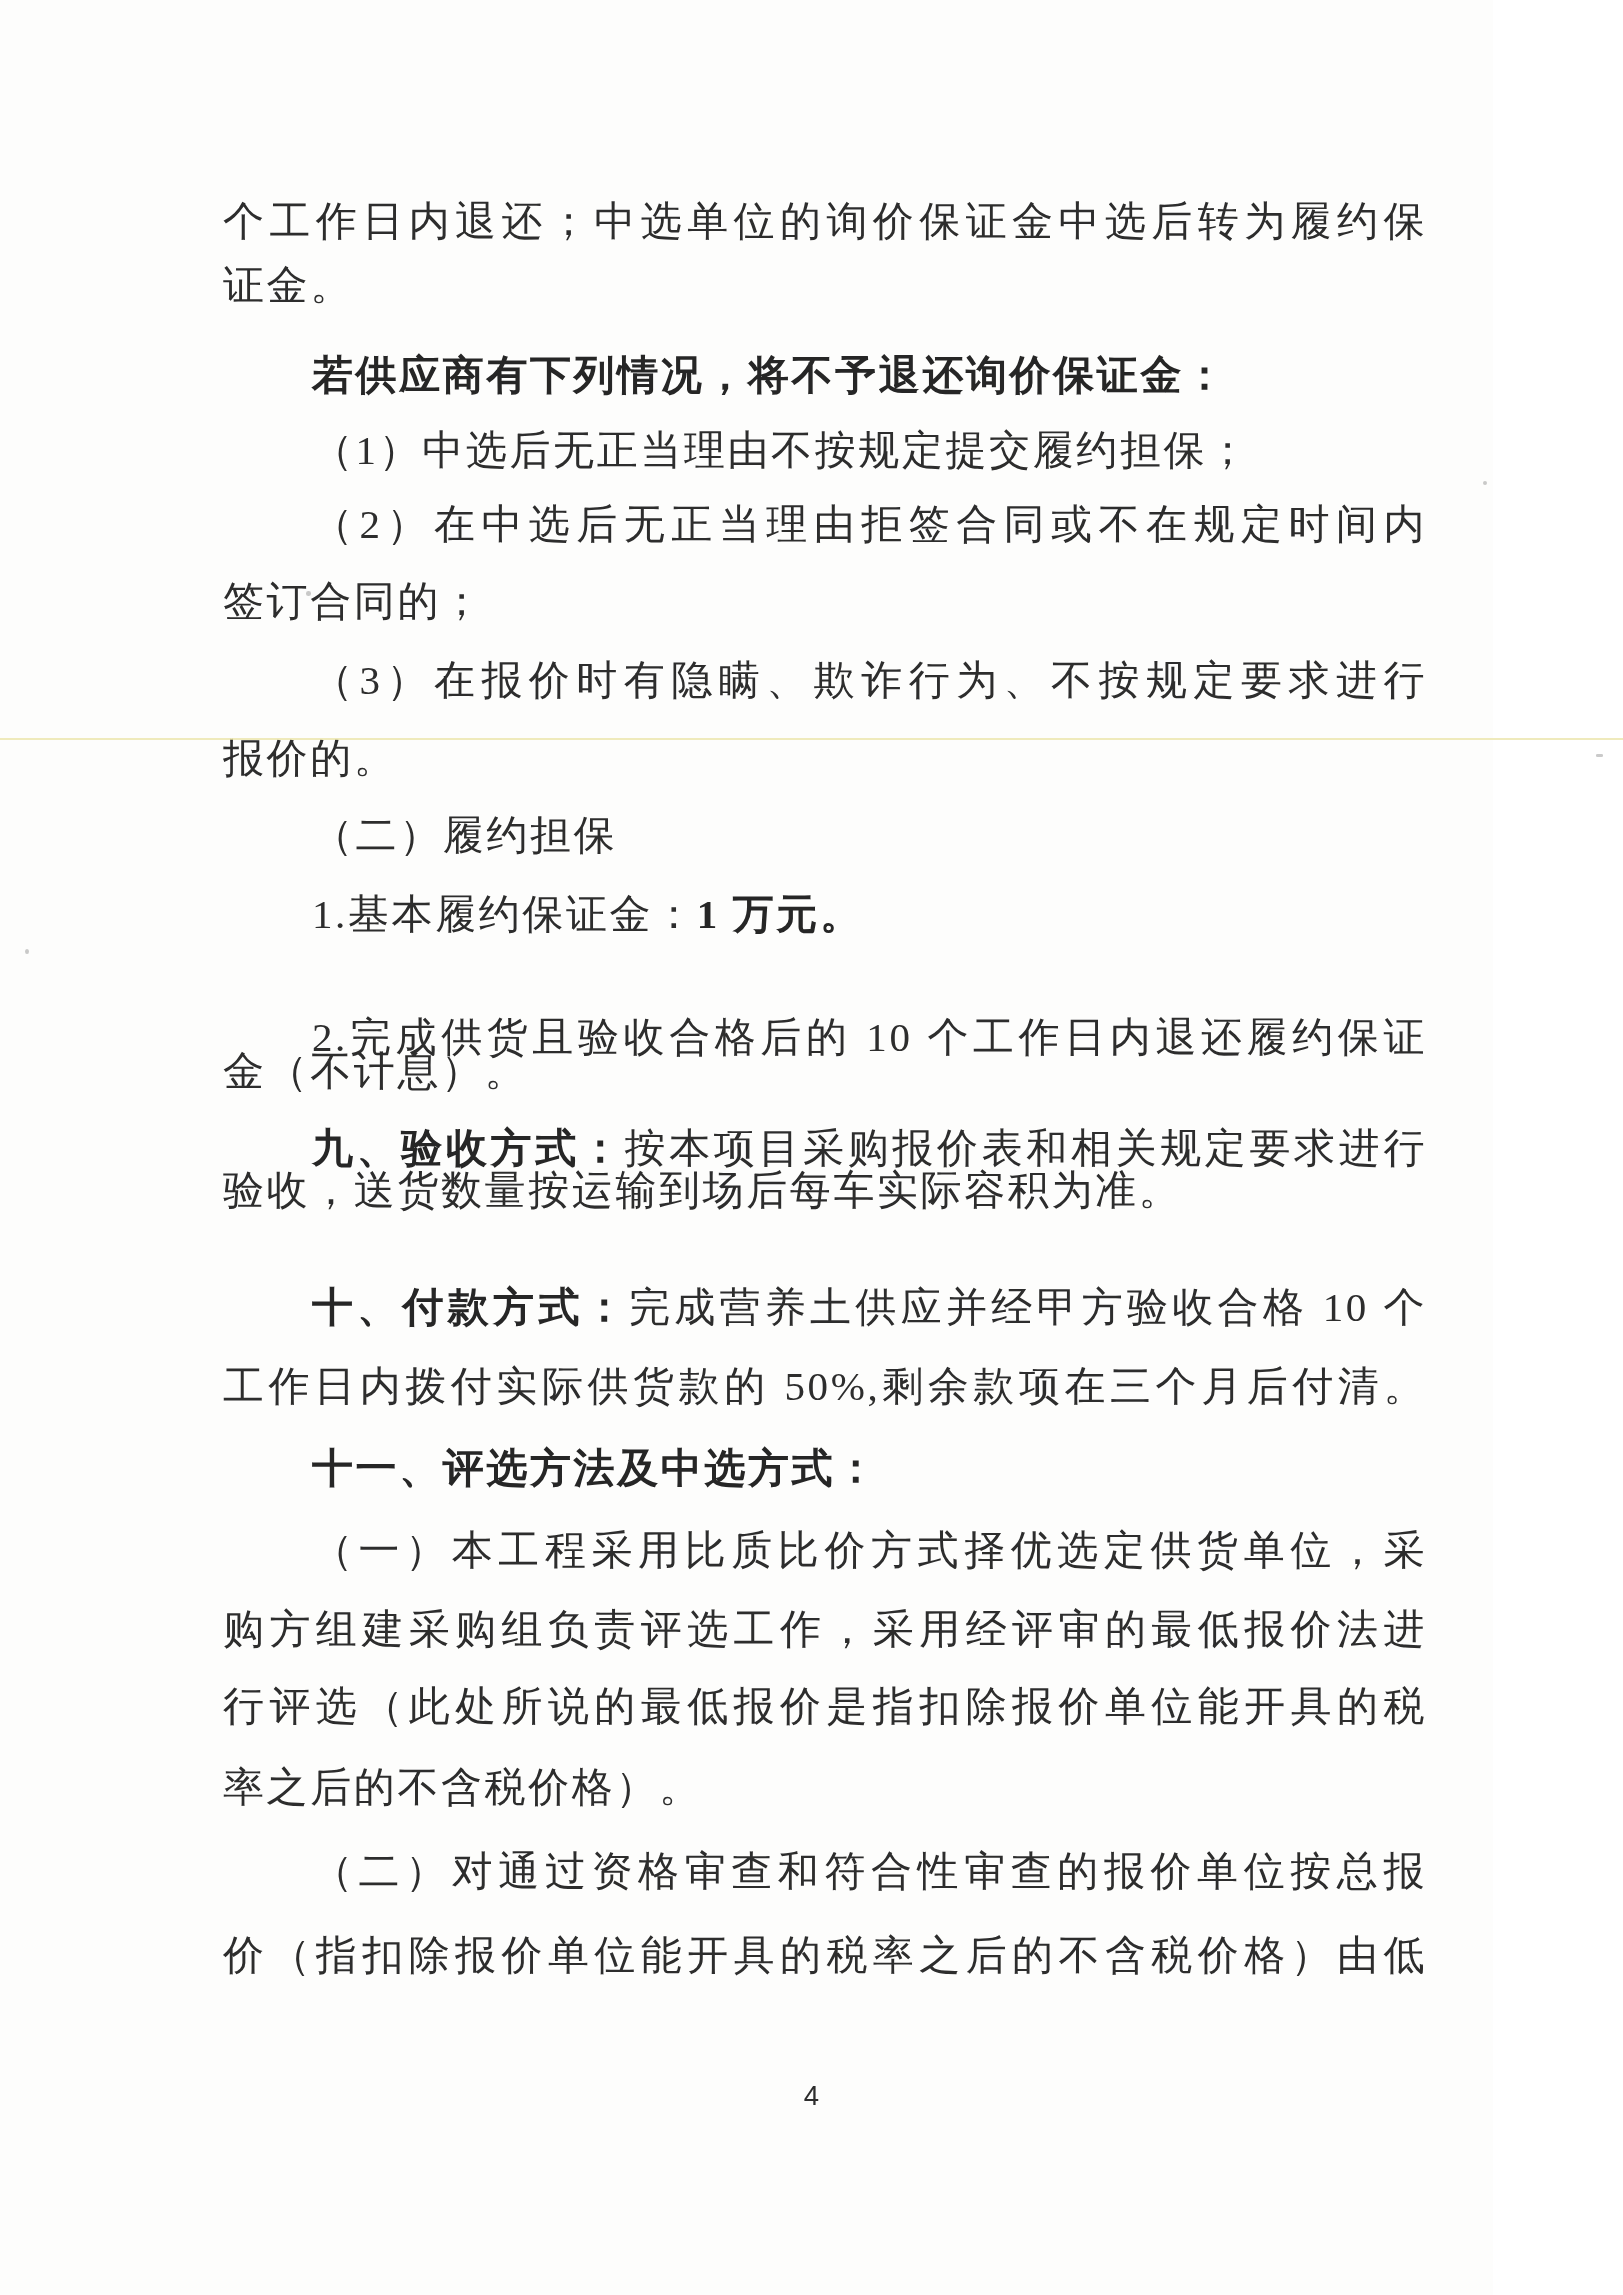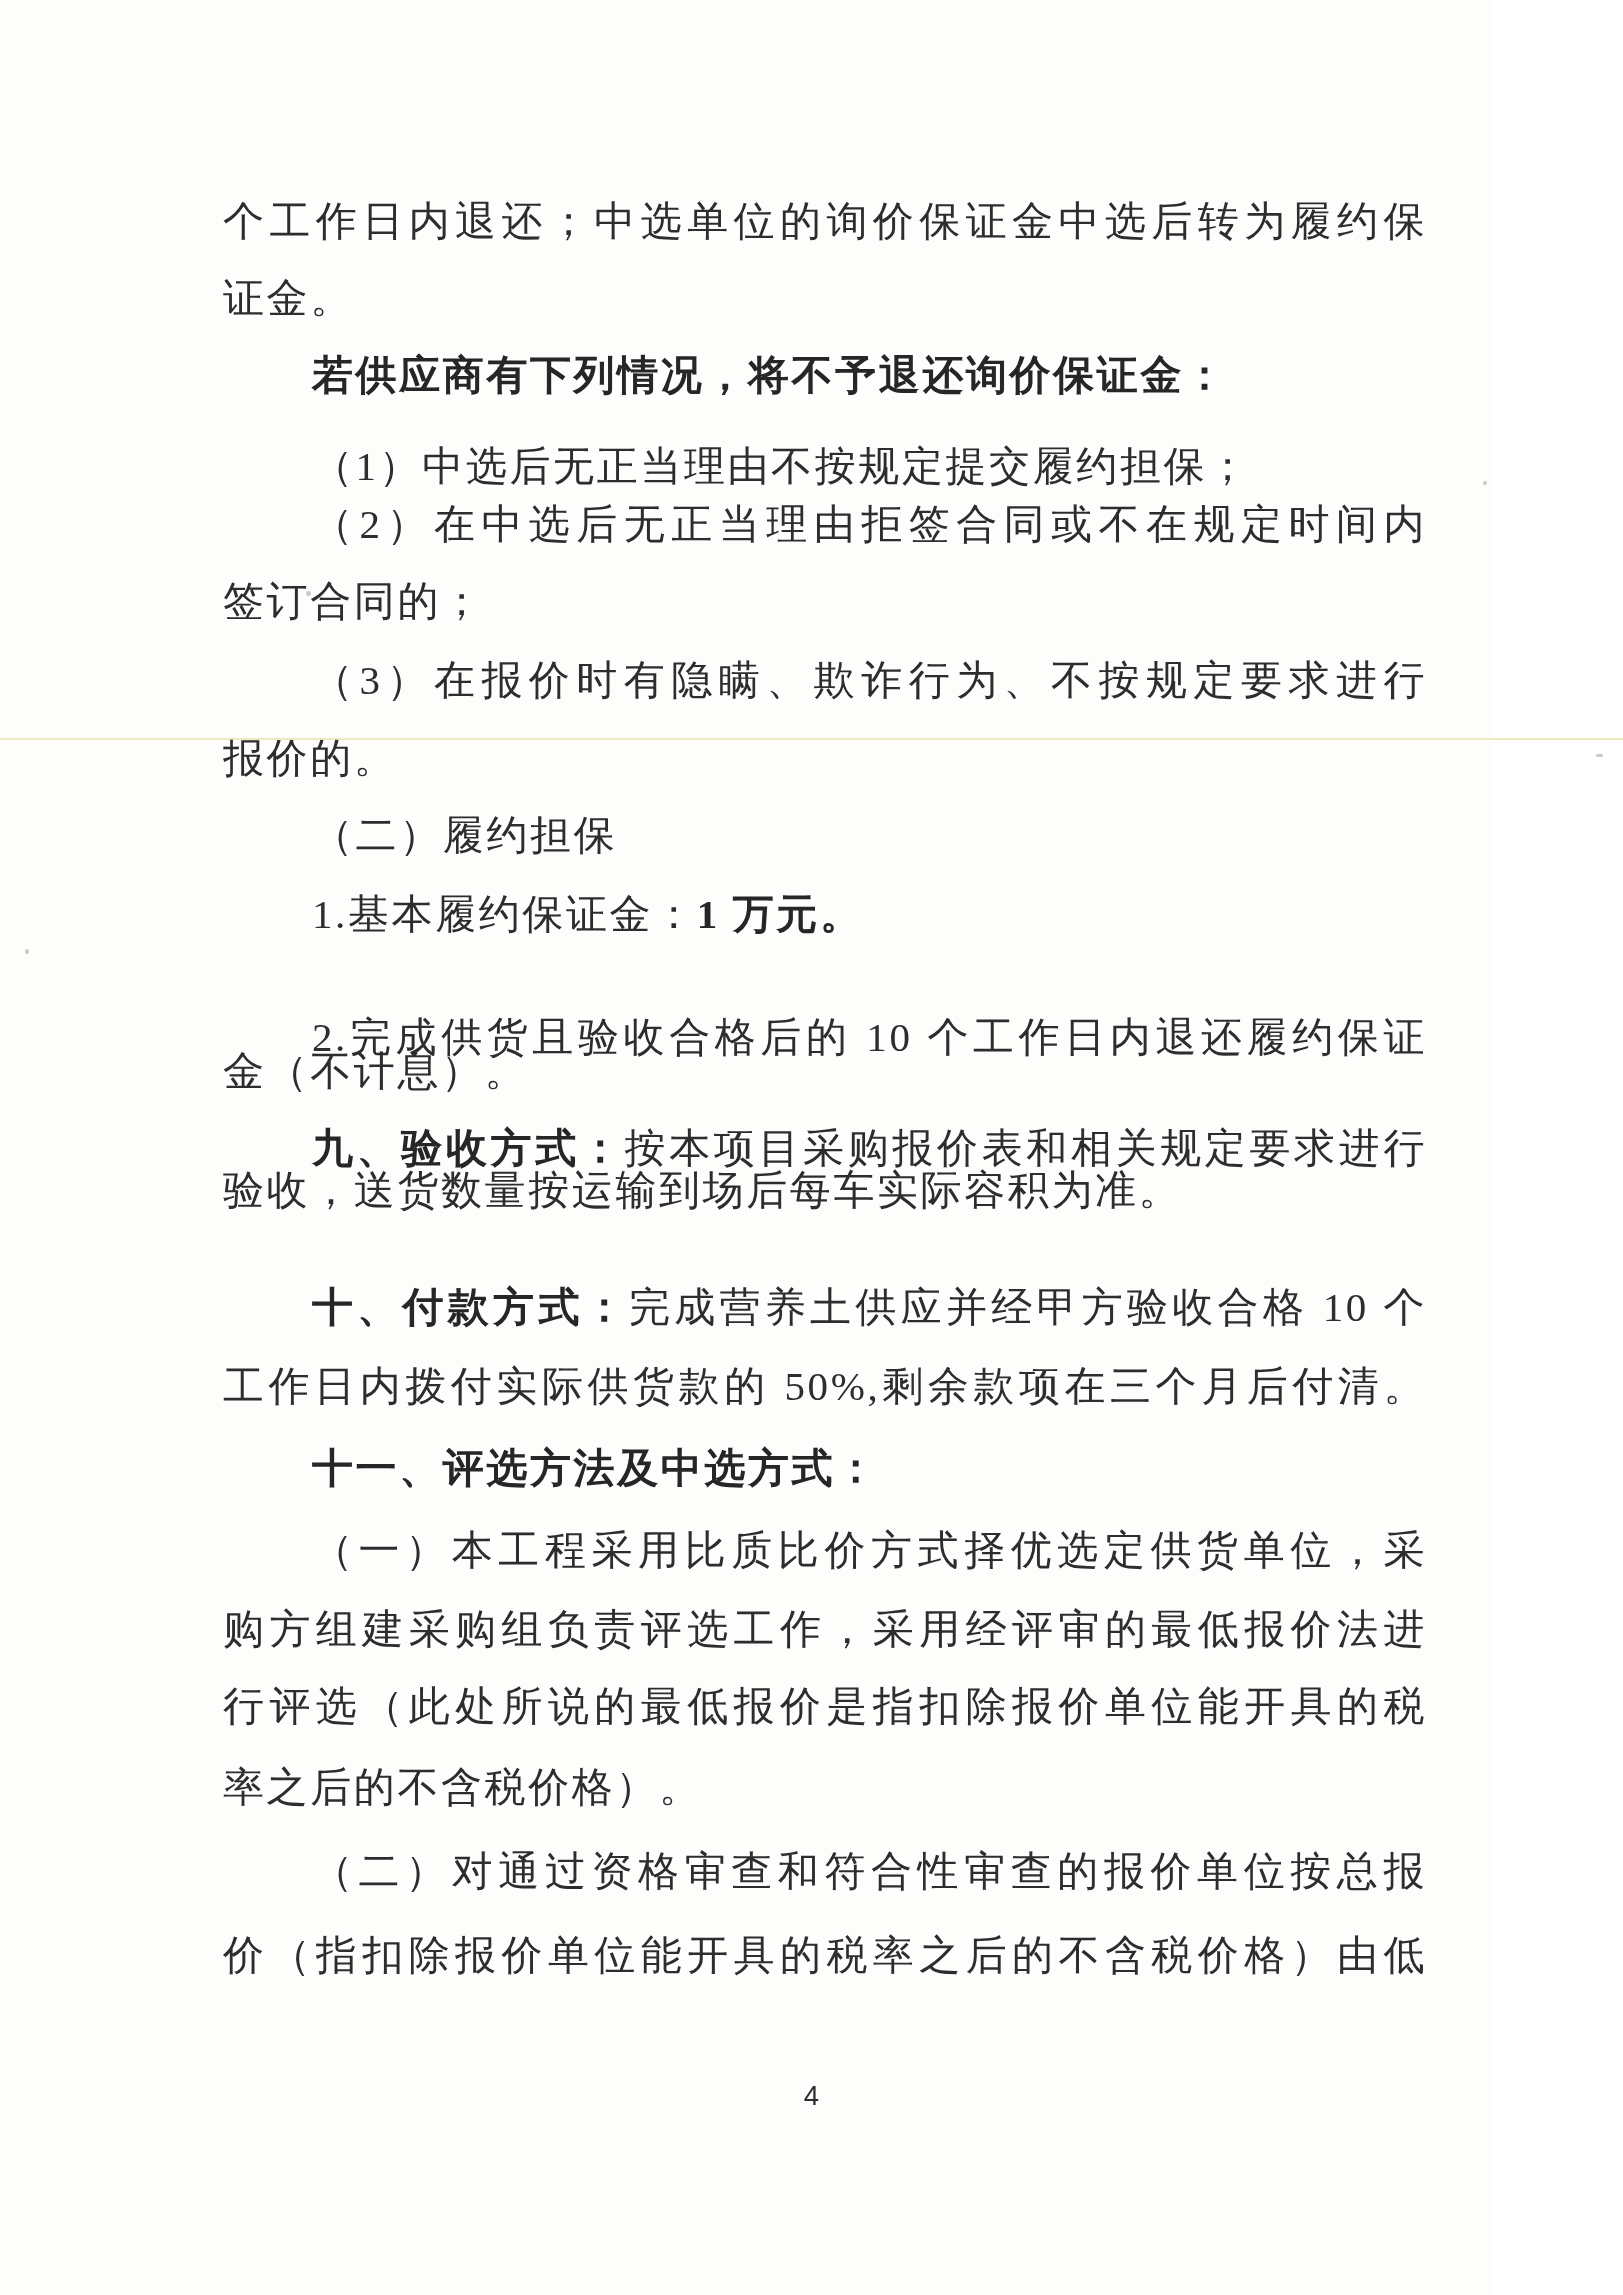--- a/index.html
+++ b/index.html
@@ -82,23 +82,23 @@
   .speck.s3 { left: 1596px; top: 754px; width: 6.5px; height: 2.6px; border-radius: 1.3px; }
   .speck.s4 { left: 25px;  top: 949px; width: 3.9px;  height: 5.2px; }
 </style>
 </head>
 <body>
 
 <div class="page">
 
   <div class="doc-body">
       <div class="line justify" style="top: 196px;"><span>个工作日内退还；中选单位的询价保证金中选后转为履约保</span></div>
-      <div class="line" style="top: 273px;"><span>证金。</span></div>
+      <div class="line" style="top: 260px;"><span>证金。</span></div>
       <div class="line indent" style="top: 350px;"><span class="bold">若供应商有下列情况，将不予退还询价保证金：</span></div>
-      <div class="line indent" style="top: 441px;"><span>（1）中选后无正当理由不按规定提交履约担保；</span></div>
+      <div class="line indent" style="top: 425px;"><span>（1）中选后无正当理由不按规定提交履约担保；</span></div>
       <div class="line justify indent" style="top: 499px;"><span>（2）在中选后无正当理由拒签合同或不在规定时间内</span></div>
       <div class="line" style="top: 576px;"><span>签订合同的；</span></div>
       <div class="line justify indent" style="top: 655px;"><span>（3）在报价时有隐瞒、欺诈行为、不按规定要求进行</span></div>
       <div class="line" style="top: 733px;"><span>报价的。</span></div>
       <div class="line indent" style="top: 810px;"><span>（二）履约担保</span></div>
       <div class="line indent" style="top: 889px;"><span>1.基本履约保证金：</span><span class="bold">1 万元。</span></div>
       <div class="line justify indent" style="top: 1012px;"><span>2.完成供货且验收合格后的 10 个工作日内退还履约保证</span></div>
       <div class="line" style="top: 1046px;"><span>金（不计息）。</span></div>
       <div class="line justify indent" style="top: 1123px;"><span class="bold">九、验收方式：</span><span>按本项目采购报价表和相关规定要求进行</span></div>
       <div class="line" style="top: 1165px;"><span>验收，送货数量按运输到场后每车实际容积为准。</span></div>

